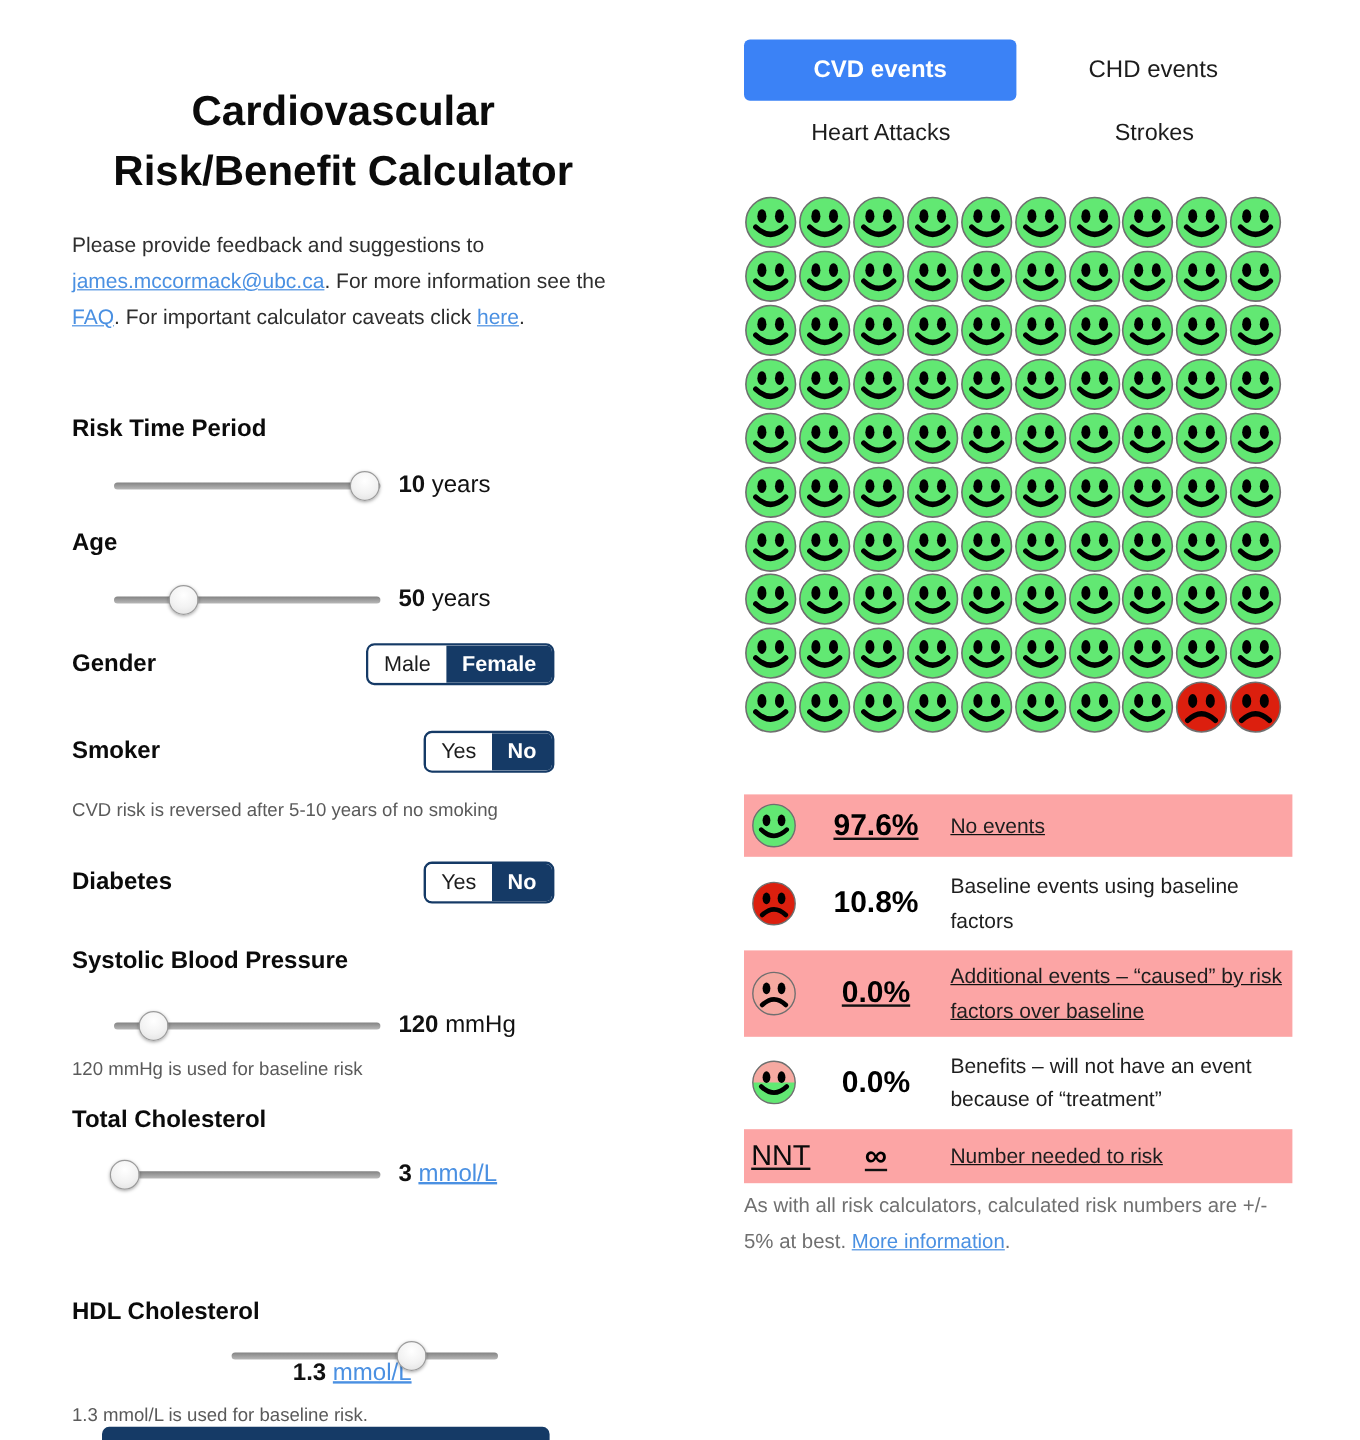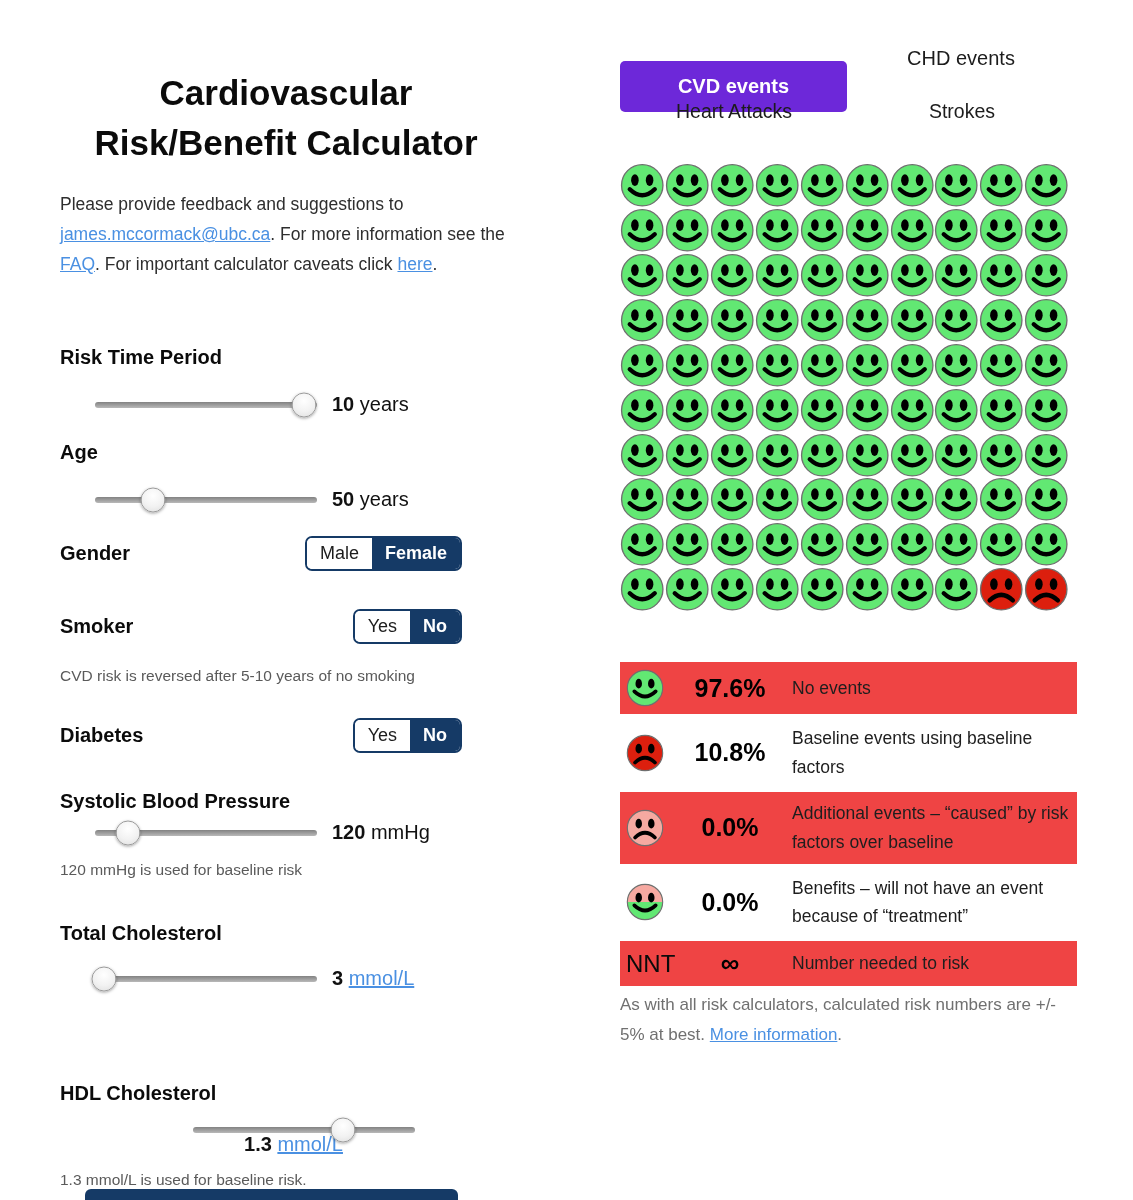--- a/index.html
+++ b/index.html
@@ -43,32 +43,32 @@
   .next-bar{
     position:absolute;left:85px;top:1189px;width:373px;height:11px;
     background:#153a66;border-radius:6px 6px 0 0;
   }
 
   
   .right{position:absolute;left:620px;top:0;width:457px;}
   .tabs{position:absolute;top:33px;left:0;width:100%;display:flex;}
   .tab{width:228px;height:51px;display:flex;align-items:center;justify-content:center;
        font-size:20px;color:#1c1c1c;cursor:pointer;}
-  .tab.active{background:#6d28d9;color:#fff;font-weight:bold;border-radius:5px;width:227px;margin-top:28px;}
+  .tab.active{background:#3b82f6;color:#fff;font-weight:bold;border-radius:5px;width:227px;}
   .subs{position:absolute;top:100px;left:0;width:100%;display:flex;}
   .sub{width:228px;text-align:center;font-size:19.5px;color:#1c1c1c;}
   .grid{
     position:absolute;top:163px;left:0;
     display:grid;grid-template-columns:repeat(10,44.9px);grid-auto-rows:44.9px;
   }
   .cell{width:44.9px;height:44.9px;display:flex;align-items:center;justify-content:center;}
   .cell svg{display:block;}
   .legend{position:absolute;top:662px;left:0;width:457px;}
   .lrow{display:flex;align-items:center;margin-bottom:3px;padding:7px 6px 7px 6px;background:#fff;}
-  .lrow.alt{background:#ef4444;}
+  .lrow.alt{background:#fca5a5;text-decoration:underline;}
   .licon{width:50px;display:flex;align-items:center;}
   .licon svg{display:block;}
   .nnt{font-size:24px;color:#0b0b0b;}
   .lval{width:108px;text-align:center;font-size:25px;font-weight:bold;color:#000;}
   .linf{font-size:26px;}
   .ltext{flex:1;font-size:17.5px;line-height:1.65;color:#1e1e1e;padding-left:8px;}
   .footnote{position:absolute;top:990px;left:0;width:100%;
             font-size:17px;line-height:1.78;color:#707070;}
 </style>
 </head>
@@ -125,21 +125,21 @@
   <div class="abs ctl-row" style="top:718px;">
     <div class="h">Diabetes</div>
     <div class="toggle">
       <div class="seg">Yes</div>
       <div class="seg active">No</div>
     </div>
   </div>
 
   <div class="abs" style="top:790px;">
     <div class="h">Systolic Blood Pressure</div>
-    <div class="slider-row" style="margin-top:8px;">
+    <div class="slider-row" style="margin-top:30px;">
       <div class="track">
         <div class="thumb" style="left: 15%;"></div>
       </div>
       <div class="val"><b>120</b> <span>mmHg</span></div>
     </div>
     <div class="note" style="margin-top:17px;">120 mmHg is used for baseline risk</div>
   </div>
 
   <div class="abs" style="top:922px;">
     <div class="h">Total Cholesterol</div>

